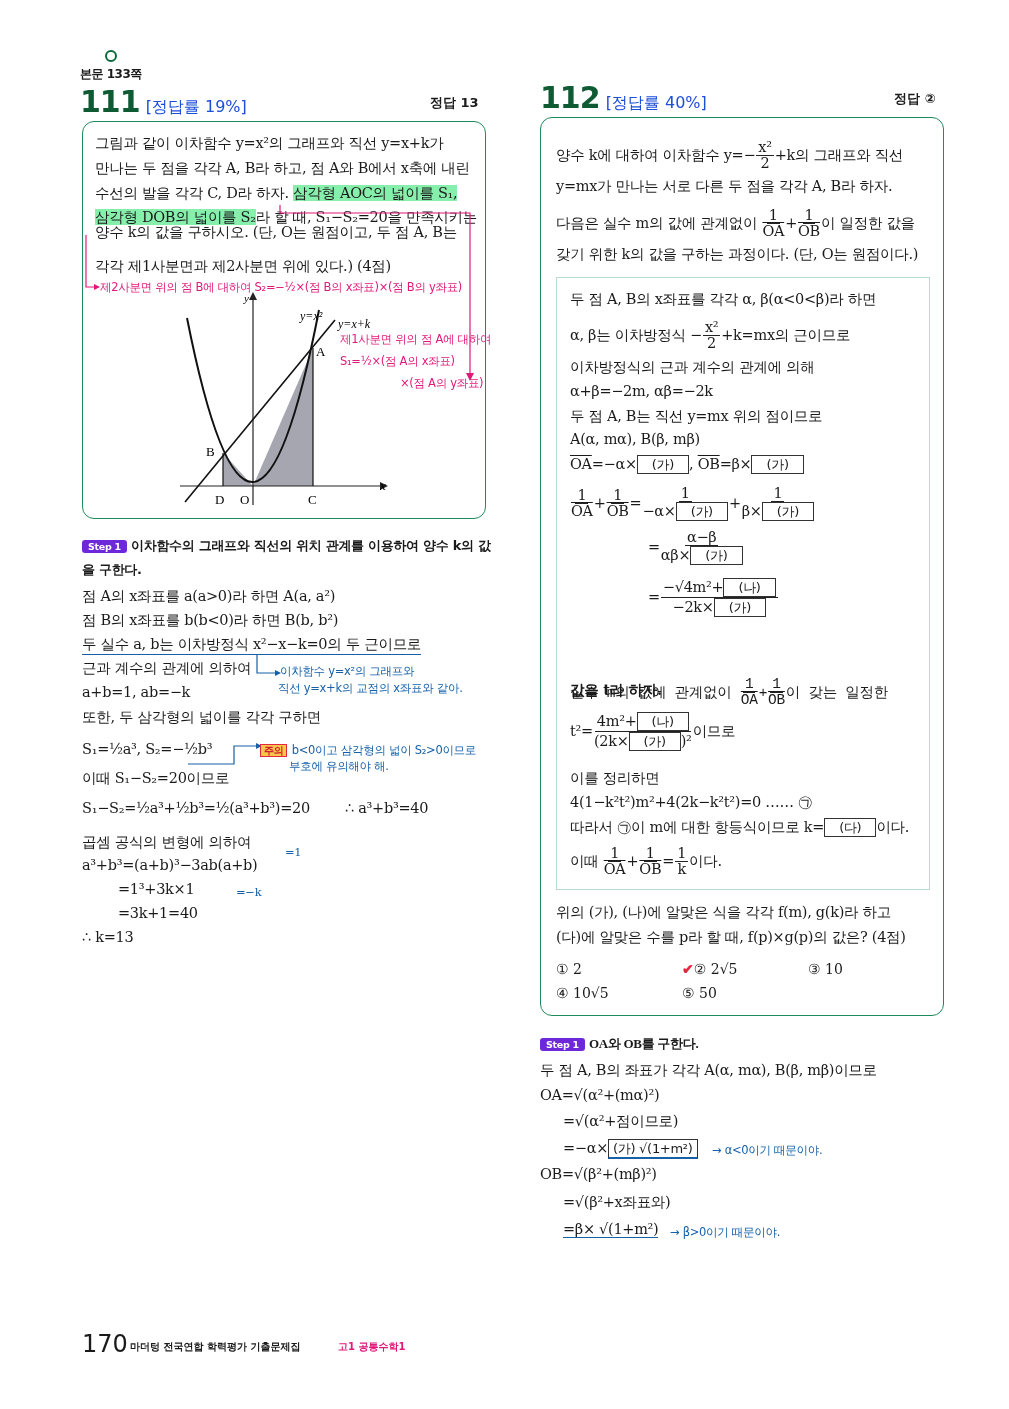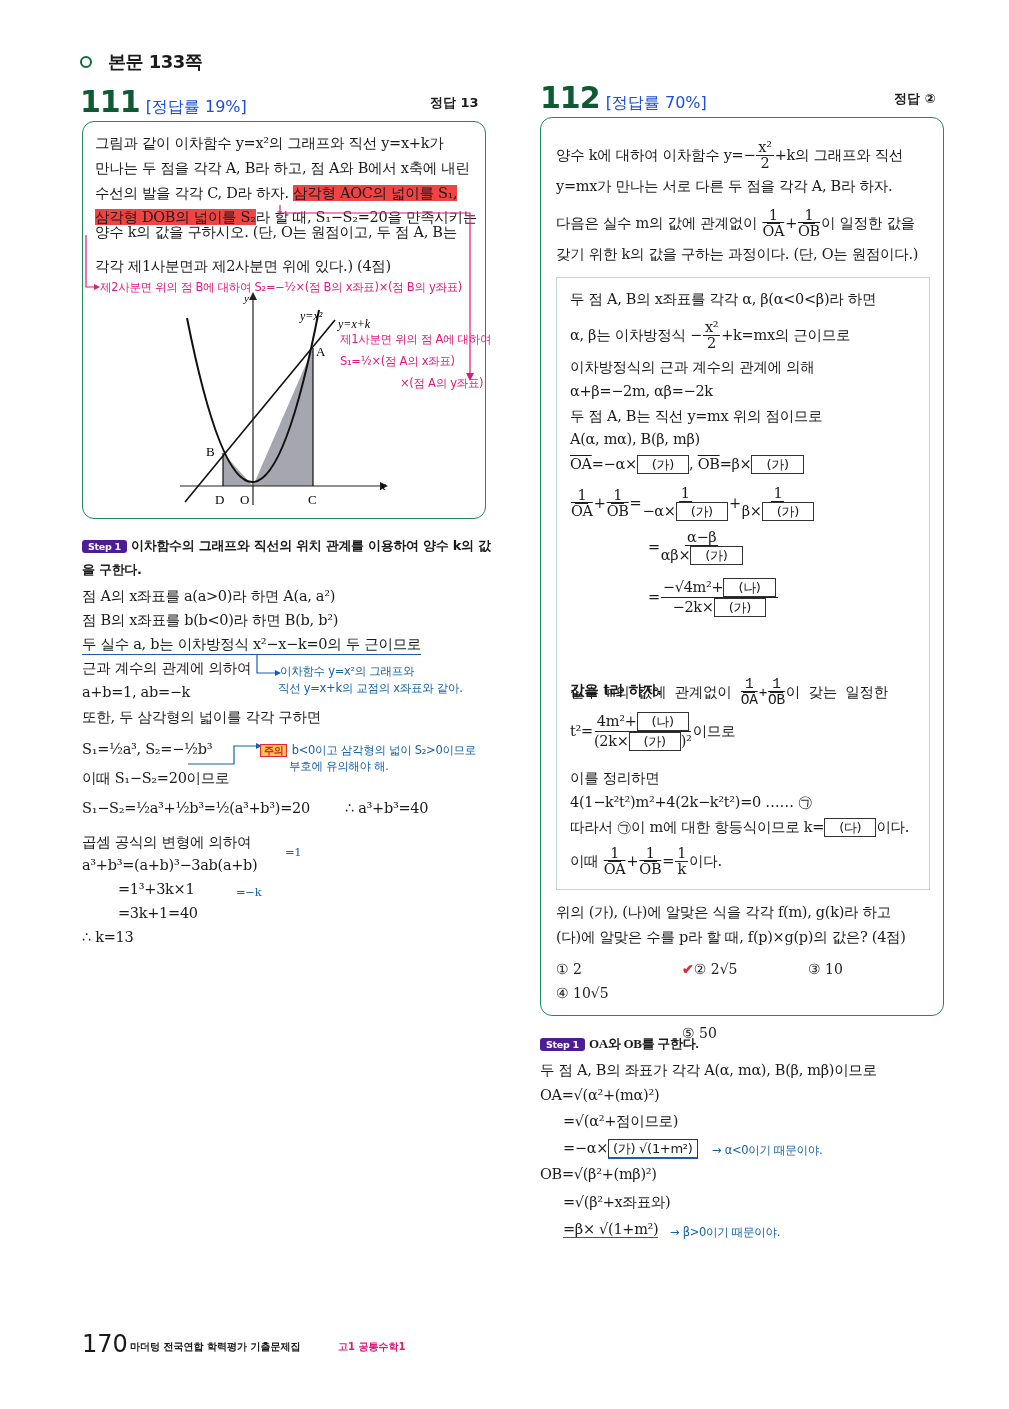--- a/index.html
+++ b/index.html
@@ -6,39 +6,39 @@
   body {
     width: 1009px; height: 1409px; position: relative; overflow: hidden;
     background: #ffffff; color: #1a1a1a;
     font-family: "DejaVu Serif", "Liberation Serif", serif;
   }
   .abs { position: absolute; }
   .sans { font-family: "DejaVu Sans", "Liberation Sans", sans-serif; }
   .serif { font-family: "Liberation Serif", "DejaVu Serif", serif; }
 
   
-  .bonmun { left: 80px; top: 50px; font-size: 18px; font-weight: bold; display:flex; align-items:center; gap:16px; letter-spacing:-0.5px; }
+  .bonmun { left: 80px; top: 50px; font-size: 12px; font-weight: bold; display:flex; align-items:center; gap:4px; letter-spacing:-0.5px;flex-direction:column; }
   .ring { width: 8px; height: 8px; border: 2.5px solid #0b6b3a; border-radius: 50%; display:inline-block; }
   .qnum { font-family: "DejaVu Sans", sans-serif; font-weight: bold; font-size: 30px; color: #0d5a33; letter-spacing: -1px; }
   .rate { font-family: "DejaVu Sans", sans-serif; font-size: 16px; color: #1d4ed8; }
   .answer { font-family: "DejaVu Sans", sans-serif; font-weight: bold; font-size: 13px; }
 
   .qbox { border: 1.5px solid #1f8a5a; border-radius: 12px; background: #fff; }
   .line { position: absolute; font-size: 14.5px; white-space: nowrap; letter-spacing: -0.3px; }
-  .hl { background: #ef4444; }
+  .hl { background: #86efac; }
   .pink { color: #e0197a; }
   .blue { color: #1560a8; }
   .small { font-size: 11.5px; }
 
   .frac { display: inline-flex; flex-direction: column; align-items: center; vertical-align: middle; line-height: 1.05; margin: 0 1px; }
   .frac > span:first-child { border-bottom: 1px solid #222; padding: 0 2px; }
   .ovl { text-decoration: overline; }
   .blank { display: inline-block; border: 1px solid #333; padding: 0 14px; font-size: 13px; font-family: "DejaVu Sans", sans-serif; line-height: 17px; }
 
-  .step { background: #4c1d95; color: #fff; font-family: "DejaVu Sans", sans-serif; font-size: 9.5px; padding: 1px 6px; border-radius: 3px; }
+  .step { background: #6d28d9; color: #fff; font-family: "DejaVu Sans", sans-serif; font-size: 9.5px; padding: 1px 6px; border-radius: 3px; }
   .caution { background: #f7c64a; border: 1px solid #e5263d; color: #d0212f; font-family:"DejaVu Sans",sans-serif; font-weight:bold; font-size: 10px; padding: 0 3px; }
 
   .inner { border: 1.5px solid #b8dccb; background: #fff; }
   .choice { position: absolute; font-size: 14px; }
   .footer-num { font-family: "DejaVu Sans", sans-serif; font-size: 24px; left: 82px; top: 1330px; }
   .footer-txt { font-family: "DejaVu Sans", sans-serif; font-size: 10px; font-weight: bold; left: 130px; top: 1340px; }
   .footer-sub { color: #e0197a; margin-left: 34px; }
 </style>
 </head>
 <body>
@@ -138,21 +138,21 @@
 <div class="line" style="left:82px;top:833px;">곱셈 공식의 변형에 의하여</div>
 <div class="line" style="left:82px;top:857px;">a³+b³=(a+b)³−3ab(a+b)</div>
 <div class="line blue small" style="left:285px;top:845px;">=1</div>
 <div class="line" style="left:118px;top:881px;">=1³+3k×1</div>
 <div class="line blue small" style="left:236px;top:885px;">=−k</div>
 <div class="line" style="left:118px;top:905px;">=3k+1=40</div>
 <div class="line" style="left:82px;top:929px;">∴ k=13</div>
 
 <div class="abs" style="left:540px;top:80px;display:flex;align-items:baseline;gap:6px;">
   <span class="qnum">112</span>
-  <span class="rate">[정답률 70%]</span>
+  <span class="rate">[정답률 40%]</span>
 </div>
 <div class="abs answer" style="left:894px;top:90px;">정답 ②</div>
 
 <div class="abs qbox" style="left:540px;top:117px;width:402px;height:897px;"></div>
 <div class="line" style="left:556px;top:140px;">
   <span>양수 k에 대하여 이차함수 y=−</span><span class="frac">
       <span>x²</span>
       <span>2</span>
     </span><span>+k의 그래프와 직선</span>
 </div>
@@ -247,21 +247,21 @@
 
 <div class="line" style="left:556px;top:903px;">위의 (가), (나)에 알맞은 식을 각각 f(m), g(k)라 하고</div>
 <div class="line" style="left:556px;top:928px;">(다)에 알맞은 수를 p라 할 때, f(p)×g(p)의 값은? (4점)</div>
 
 <div class="choice" style="left:556px;top:961px;">① 2</div>
 <div class="choice" style="left:682px;top:961px;">
   <span style="color:#e5263d;font-weight:bold;">✔</span><span>② 2√5</span>
 </div>
 <div class="choice" style="left:808px;top:961px;">③ 10</div>
 <div class="choice" style="left:556px;top:985px;">④ 10√5</div>
-<div class="choice" style="left:682px;top:985px;margin-top:40px;">⑤ 50</div>
+<div class="choice" style="left:682px;top:985px;">⑤ 50</div>
 
 <div class="line sans" style="left:540px;top:1035px;font-size:13px;font-weight:bold;">
   <span class="step">Step 1</span>
   <span class="serif">OA와 OB를 구한다.</span>
 </div>
 <div class="line" style="left:540px;top:1061px;">두 점 A, B의 좌표가 각각 A(α, mα), B(β, mβ)이므로</div>
 <div class="line" style="left:540px;top:1087px;">OA=√(α²+(mα)²)</div>
 <div class="line" style="left:563px;top:1112px;">=√(α²+점이므로)</div>
 <div class="line" style="left:563px;top:1139px;">
   <span>=−α×</span><span class="blank" style="padding:0 4px;border-bottom:2px solid #1560a8;">(가) √(1+m²)</span>

